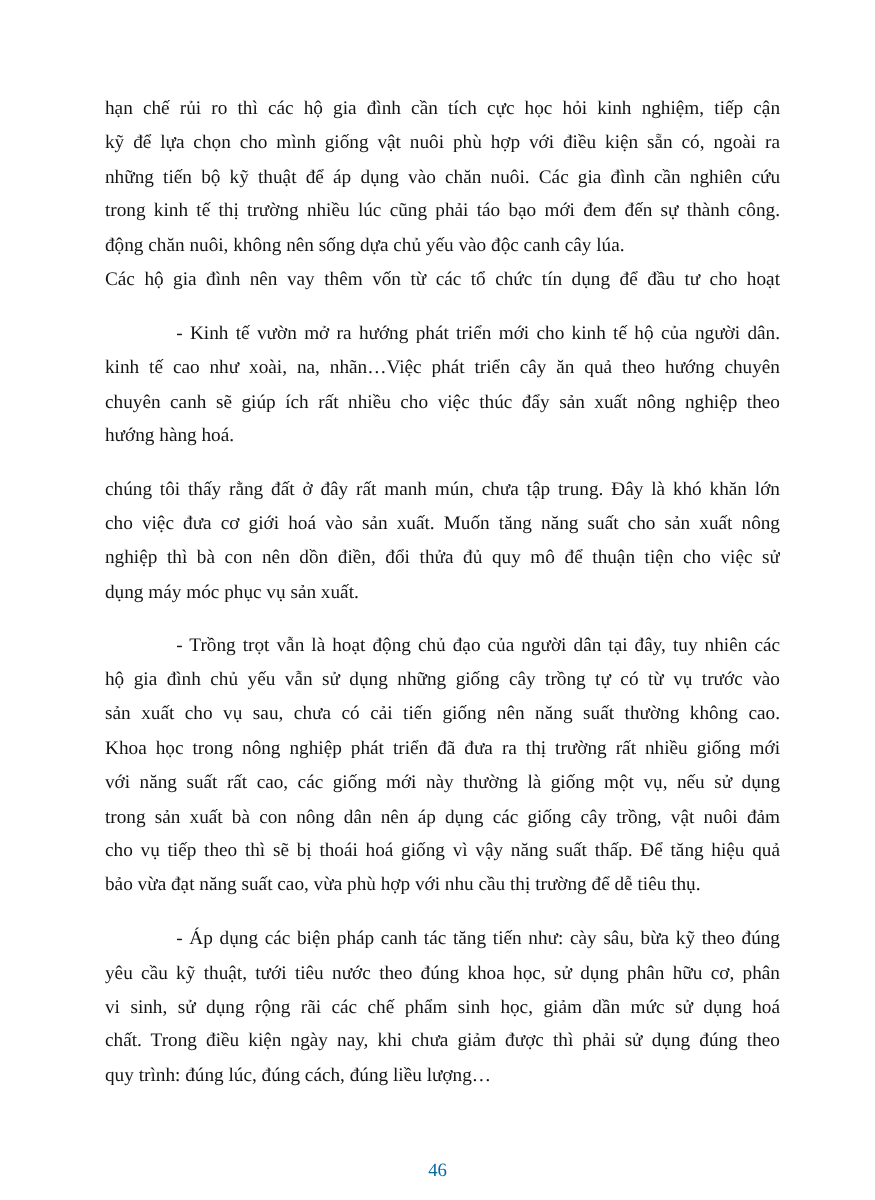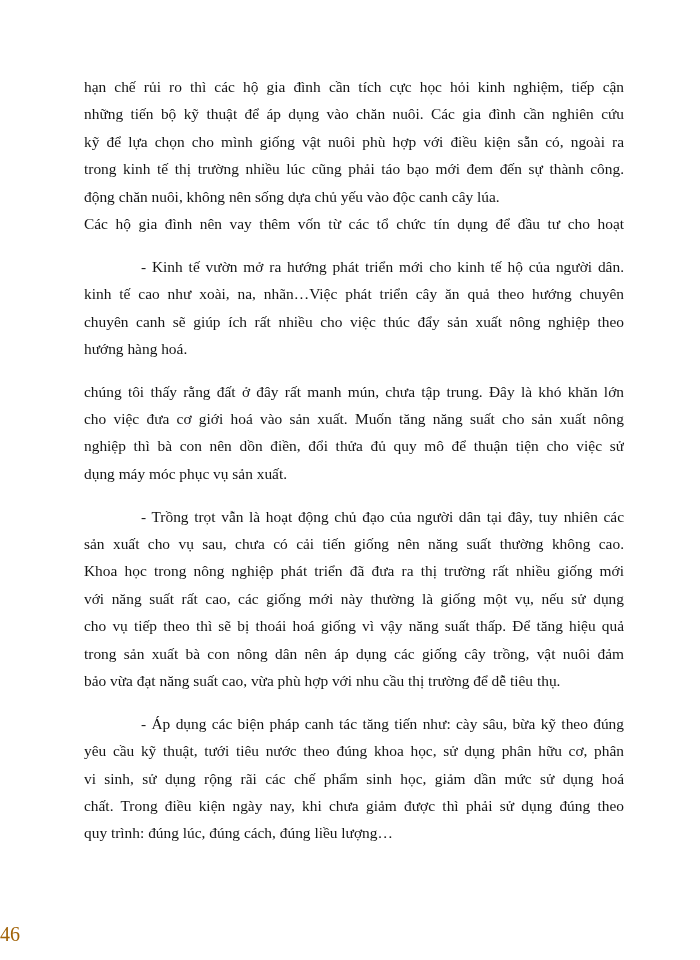--- a/index.html
+++ b/index.html
@@ -38,36 +38,36 @@
     text-indent: 57px;
   }
   .ln.last {
     text-align-last: left;
   }
   .page-number {
     position: absolute;
     left: 0;
     right: 0;
     bottom: 14px;
-    text-align: left;
-    font-size: 20px;
-    color: #a16207;
+    text-align: center;
+    font-size: 15px;
+    color: #0369a1;
   }
 </style>
 </head>
 <body>
 
 <div class="page">
   <div class="content">
 
     <p class="para">
       </p>
       <div class="ln">hạn chế rủi ro thì các hộ gia đình cần tích cực học hỏi kinh nghiệm, tiếp cận</div>
+      <div class="ln">kỹ để lựa chọn cho mình giống vật nuôi phù hợp với điều kiện sẵn có, ngoài ra</div>
       <div class="ln">những tiến bộ kỹ thuật để áp dụng vào chăn nuôi. Các gia đình cần nghiên cứu</div>
-      <div class="ln">kỹ để lựa chọn cho mình giống vật nuôi phù hợp với điều kiện sẵn có, ngoài ra</div>
       <div class="ln">trong kinh tế thị trường nhiều lúc cũng phải táo bạo mới đem đến sự thành công.</div>
       <div class="ln last">động chăn nuôi, không nên sống dựa chủ yếu vào độc canh cây lúa.</div>
       <div class="ln">Các hộ gia đình nên vay thêm vốn từ các tổ chức tín dụng để đầu tư cho hoạt</div>
     <p></p>
 
     <p class="para">
       </p>
       <div class="ln first">- Kinh tế vườn mở ra hướng phát triển mới cho kinh tế hộ của người dân.</div>
       <div class="ln">kinh tế cao như xoài, na, nhãn…Việc phát triển cây ăn quả theo hướng chuyên</div>
       <div class="ln">chuyên canh sẽ giúp ích rất nhiều cho việc thúc đẩy sản xuất nông nghiệp theo</div>
@@ -78,25 +78,26 @@
       </p>
       <div class="ln">chúng tôi thấy rằng đất ở đây rất manh mún, chưa tập trung. Đây là khó khăn lớn</div>
       <div class="ln">cho việc đưa cơ giới hoá vào sản xuất. Muốn tăng năng suất cho sản xuất nông</div>
       <div class="ln">nghiệp thì bà con nên dồn điền, đổi thửa đủ quy mô để thuận tiện cho việc sử</div>
       <div class="ln last">dụng máy móc phục vụ sản xuất.</div>
     <p></p>
 
     <p class="para">
       </p>
       <div class="ln first">- Trồng trọt vẫn là hoạt động chủ đạo của người dân tại đây, tuy nhiên các</div>
+      <div class="ln">hộ gia đình chủ yếu vẫn sử dụng những giống cây trồng tự có từ vụ trước vào</div>
       <div class="ln">sản xuất cho vụ sau, chưa có cải tiến giống nên năng suất thường không cao.</div>
       <div class="ln">Khoa học trong nông nghiệp phát triển đã đưa ra thị trường rất nhiều giống mới</div>
       <div class="ln">với năng suất rất cao, các giống mới này thường là giống một vụ, nếu sử dụng</div>
+      <div class="ln">trong sản xuất bà con nông dân nên áp dụng các giống cây trồng, vật nuôi đảm</div>
       <div class="ln">cho vụ tiếp theo thì sẽ bị thoái hoá giống vì vậy năng suất thấp. Để tăng hiệu quả</div>
-      <div class="ln">trong sản xuất bà con nông dân nên áp dụng các giống cây trồng, vật nuôi đảm</div>
       <div class="ln last">bảo vừa đạt năng suất cao, vừa phù hợp với nhu cầu thị trường để dễ tiêu thụ.</div>
     <p></p>
 
     <p class="para">
       </p>
       <div class="ln first">- Áp dụng các biện pháp canh tác tăng tiến như: cày sâu, bừa kỹ theo đúng</div>
       <div class="ln">yêu cầu kỹ thuật, tưới tiêu nước theo đúng khoa học, sử dụng phân hữu cơ, phân</div>
       <div class="ln">vi sinh, sử dụng rộng rãi các chế phẩm sinh học, giảm dần mức sử dụng hoá</div>
       <div class="ln">chất. Trong điều kiện ngày nay, khi chưa giảm được thì phải sử dụng đúng theo</div>
       <div class="ln last">quy trình: đúng lúc, đúng cách, đúng liều lượng…</div>

